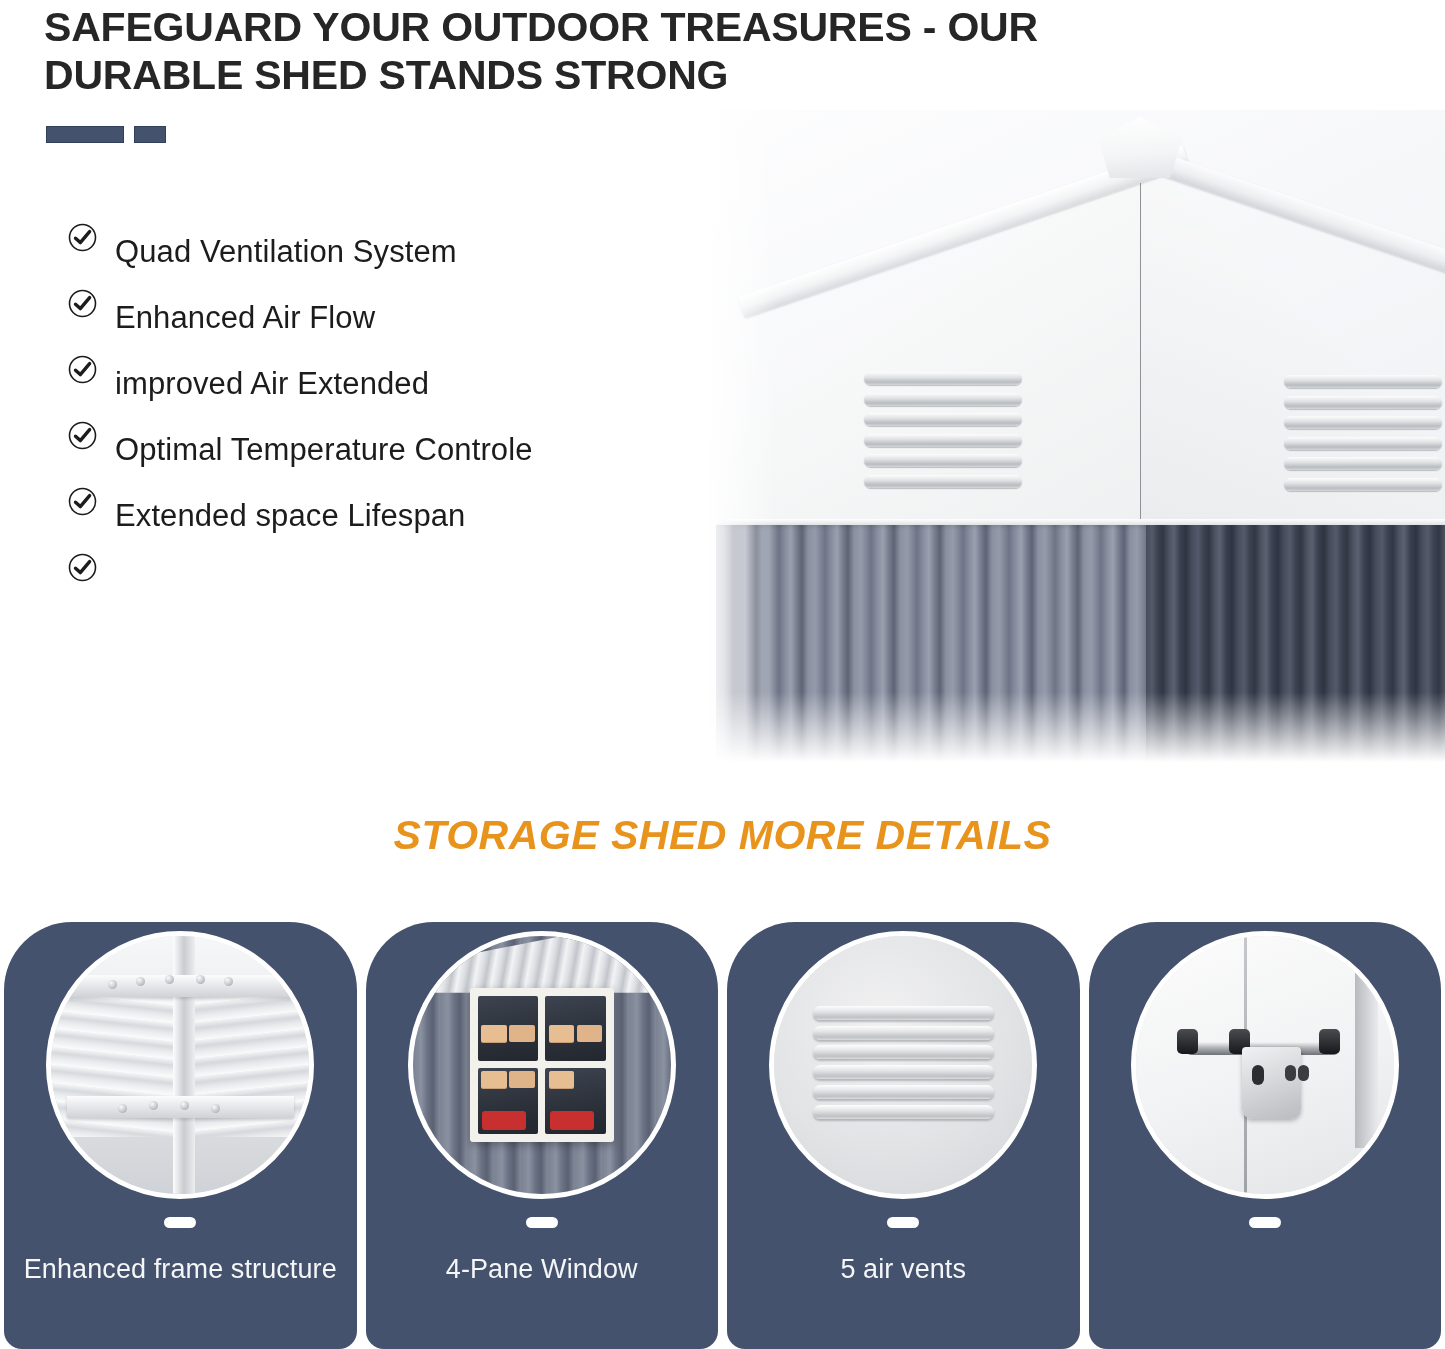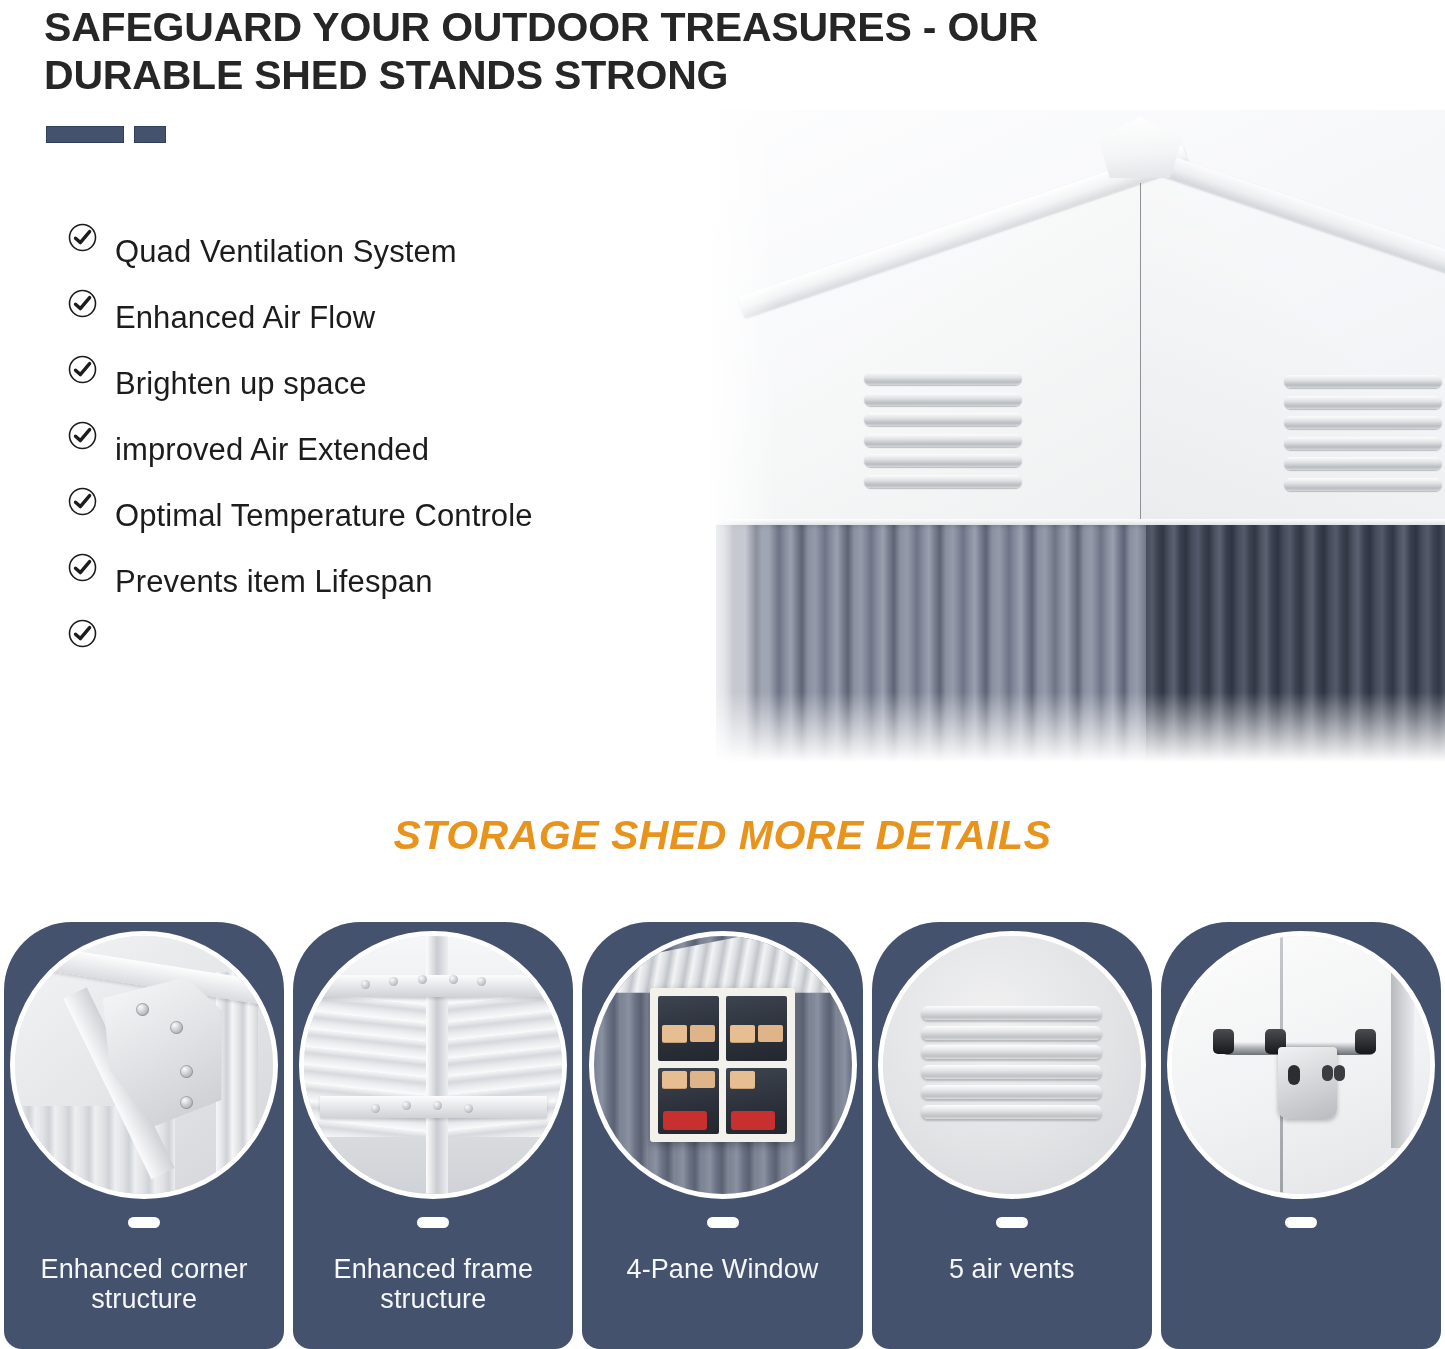--- a/index.html
+++ b/index.html
@@ -445,48 +445,39 @@
         </span>
         <span class="feature-label">Enhanced Air Flow</span>
       </li>
       <li class="feature-item">
         <span class="check-icon">
           <svg viewBox="0 0 29 29">
               <circle cx="14.5" cy="14.5" r="13" fill="none" stroke="#1c1c1c" stroke-width="1.6"></circle>
               <path d="M7.5 15.2 L12.3 19.6 L21.6 8.6" fill="none" stroke="#1c1c1c" stroke-width="3.4" stroke-linecap="round" stroke-linejoin="round"></path>
             </svg>
         </span>
-        <span class="feature-label">Brighten up space</span>
-      </li>
-      <li class="feature-item">
-        <span class="check-icon">
-          <svg viewBox="0 0 29 29">
-              <circle cx="14.5" cy="14.5" r="13" fill="none" stroke="#1c1c1c" stroke-width="1.6"></circle>
-              <path d="M7.5 15.2 L12.3 19.6 L21.6 8.6" fill="none" stroke="#1c1c1c" stroke-width="3.4" stroke-linecap="round" stroke-linejoin="round"></path>
-            </svg>
-        </span>
         <span class="feature-label">improved Air Extended</span>
       </li>
       <li class="feature-item">
         <span class="check-icon">
           <svg viewBox="0 0 29 29">
               <circle cx="14.5" cy="14.5" r="13" fill="none" stroke="#1c1c1c" stroke-width="1.6"></circle>
               <path d="M7.5 15.2 L12.3 19.6 L21.6 8.6" fill="none" stroke="#1c1c1c" stroke-width="3.4" stroke-linecap="round" stroke-linejoin="round"></path>
             </svg>
         </span>
         <span class="feature-label">Optimal Temperature Controle</span>
       </li>
       <li class="feature-item">
         <span class="check-icon">
           <svg viewBox="0 0 29 29">
               <circle cx="14.5" cy="14.5" r="13" fill="none" stroke="#1c1c1c" stroke-width="1.6"></circle>
               <path d="M7.5 15.2 L12.3 19.6 L21.6 8.6" fill="none" stroke="#1c1c1c" stroke-width="3.4" stroke-linecap="round" stroke-linejoin="round"></path>
             </svg>
         </span>
-        <span class="feature-label">Prevents item Lifespan</span>
+        <span class="feature-label">Extended space Lifespan</span>
       </li>
       <li class="feature-item">
         <span class="check-icon">
           <svg viewBox="0 0 29 29">
               <circle cx="14.5" cy="14.5" r="13" fill="none" stroke="#1c1c1c" stroke-width="1.6"></circle>
               <path d="M7.5 15.2 L12.3 19.6 L21.6 8.6" fill="none" stroke="#1c1c1c" stroke-width="3.4" stroke-linecap="round" stroke-linejoin="round"></path>
             </svg>
         </span>
       </li>
     </ul>
@@ -524,37 +515,20 @@
 
       <div class="photo-fade-left"></div>
       <div class="photo-fade-bottom"></div>
     </div>
   </div>
 
   <div class="section-heading">STORAGE SHED MORE DETAILS</div>
 
   <div class="cards-row">
 
-    <div class="detail-card">
-      <div class="card-photo">
-        <div class="img-corner">
-          <div class="floor"></div>
-          <div class="post"></div>
-          <div class="beam-top"></div>
-          <div class="beam-diag"></div>
-          <div class="plate"></div>
-          <div class="bolt" style="left:47%;top:26%"></div>
-          <div class="bolt" style="left:60%;top:33%"></div>
-          <div class="bolt" style="left:64%;top:50%"></div>
-          <div class="bolt" style="left:64%;top:62%"></div>
-        </div>
-      </div>
-      <div class="card-divider"></div>
-      <div class="card-label">Enhanced corner structure</div>
-    </div>
 
     <div class="detail-card">
       <div class="card-photo">
         <div class="img-frame">
           <div class="panel-l"></div>
           <div class="panel-r"></div>
           <div class="ridge"></div>
           <div class="rail top"></div>
           <div class="rail bot"></div>
           <div class="rivet" style="left:22%;top:17%"></div>

